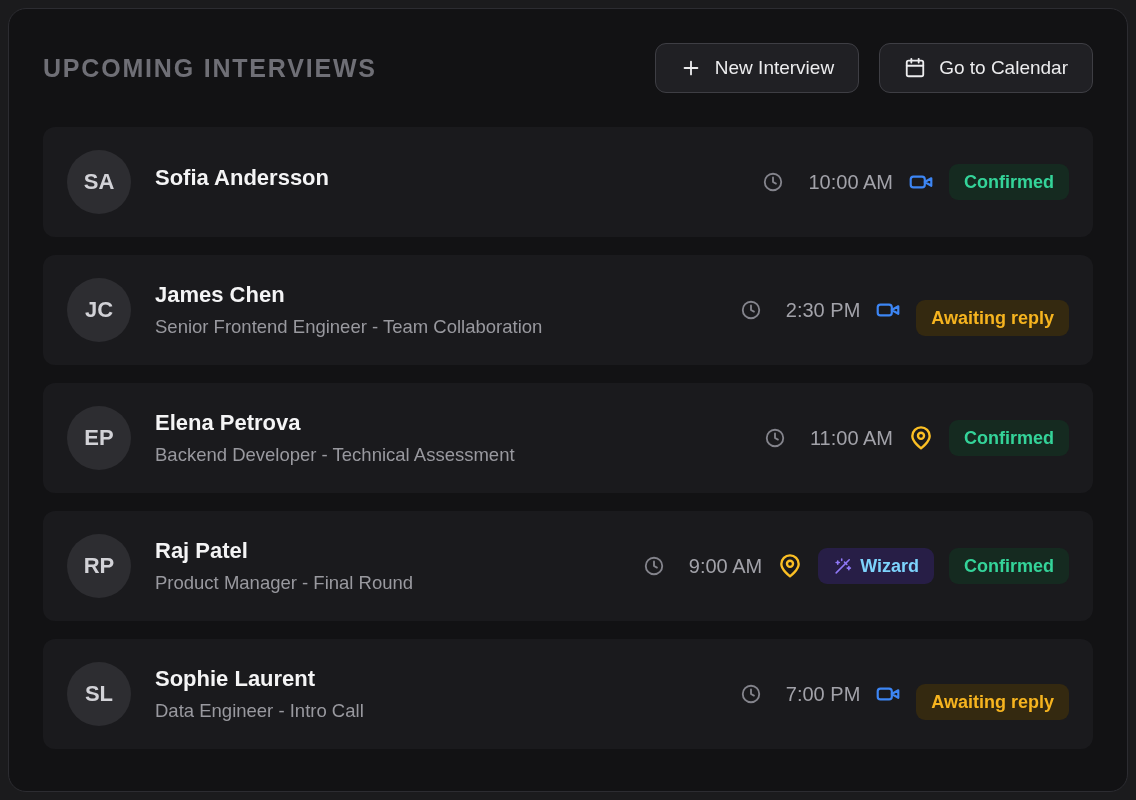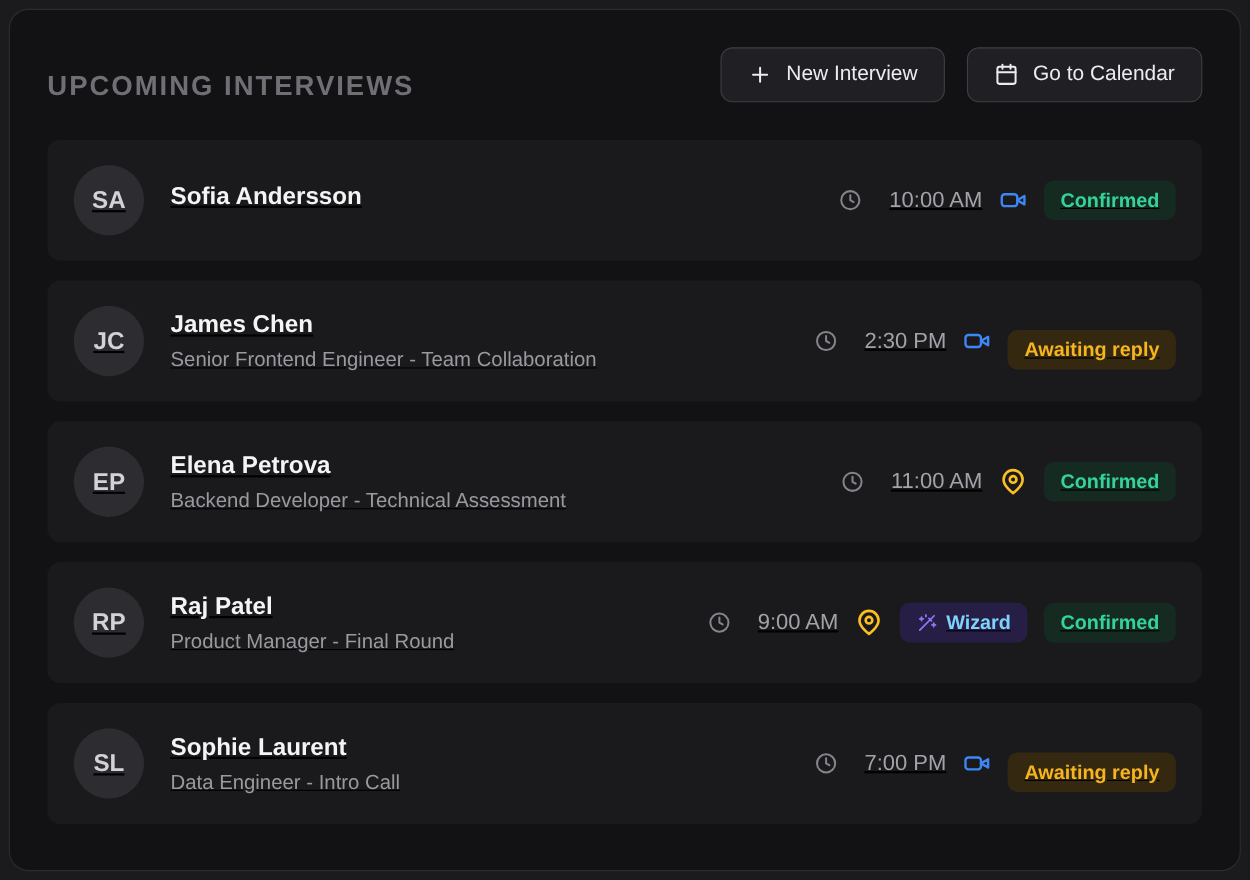--- a/index.html
+++ b/index.html
@@ -12,21 +12,21 @@
   }
   .panel {
     position: absolute; inset: 8px;
     background: #121214;
     border: 1px solid #2c2c31;
     border-radius: 18px;
     padding: 34px 34px 40px 34px;
     display: flex; flex-direction: column;
   }
   .header {
-    display: flex; align-items: flex-end; justify-content: space-between;
+    display: flex; align-items: center; justify-content: space-between;
     margin-bottom: 34px;
   }
   .title {
     color: #6f6f76;
     font-size: 25px;
     font-weight: 700;
     letter-spacing: 1.8px;
   }
   .actions { display: flex; gap: 20px; }
   .btn {
@@ -34,21 +34,21 @@
     height: 50px; padding: 0 24px;
     background: #202024;
     border: 1px solid #3e3e44;
     border-radius: 11px;
     color: #ececee;
     font-size: 19px;
     cursor: pointer;
     font-family: inherit;
   }
   .btn svg { flex: 0 0 auto; }
-  .list { display: flex; flex-direction: column; gap: 18px; text-decoration: underline; }
+  .list { display: flex; flex-direction: column; gap: 18px; }
   .row {
     display: flex; align-items: center;
     height: 110px;
     background: #1a1a1d;
     border-radius: 12px;
     padding: 0 24px;
   }
   .avatar {
     width: 64px; height: 64px; border-radius: 50%;
     background: #2d2d31;

